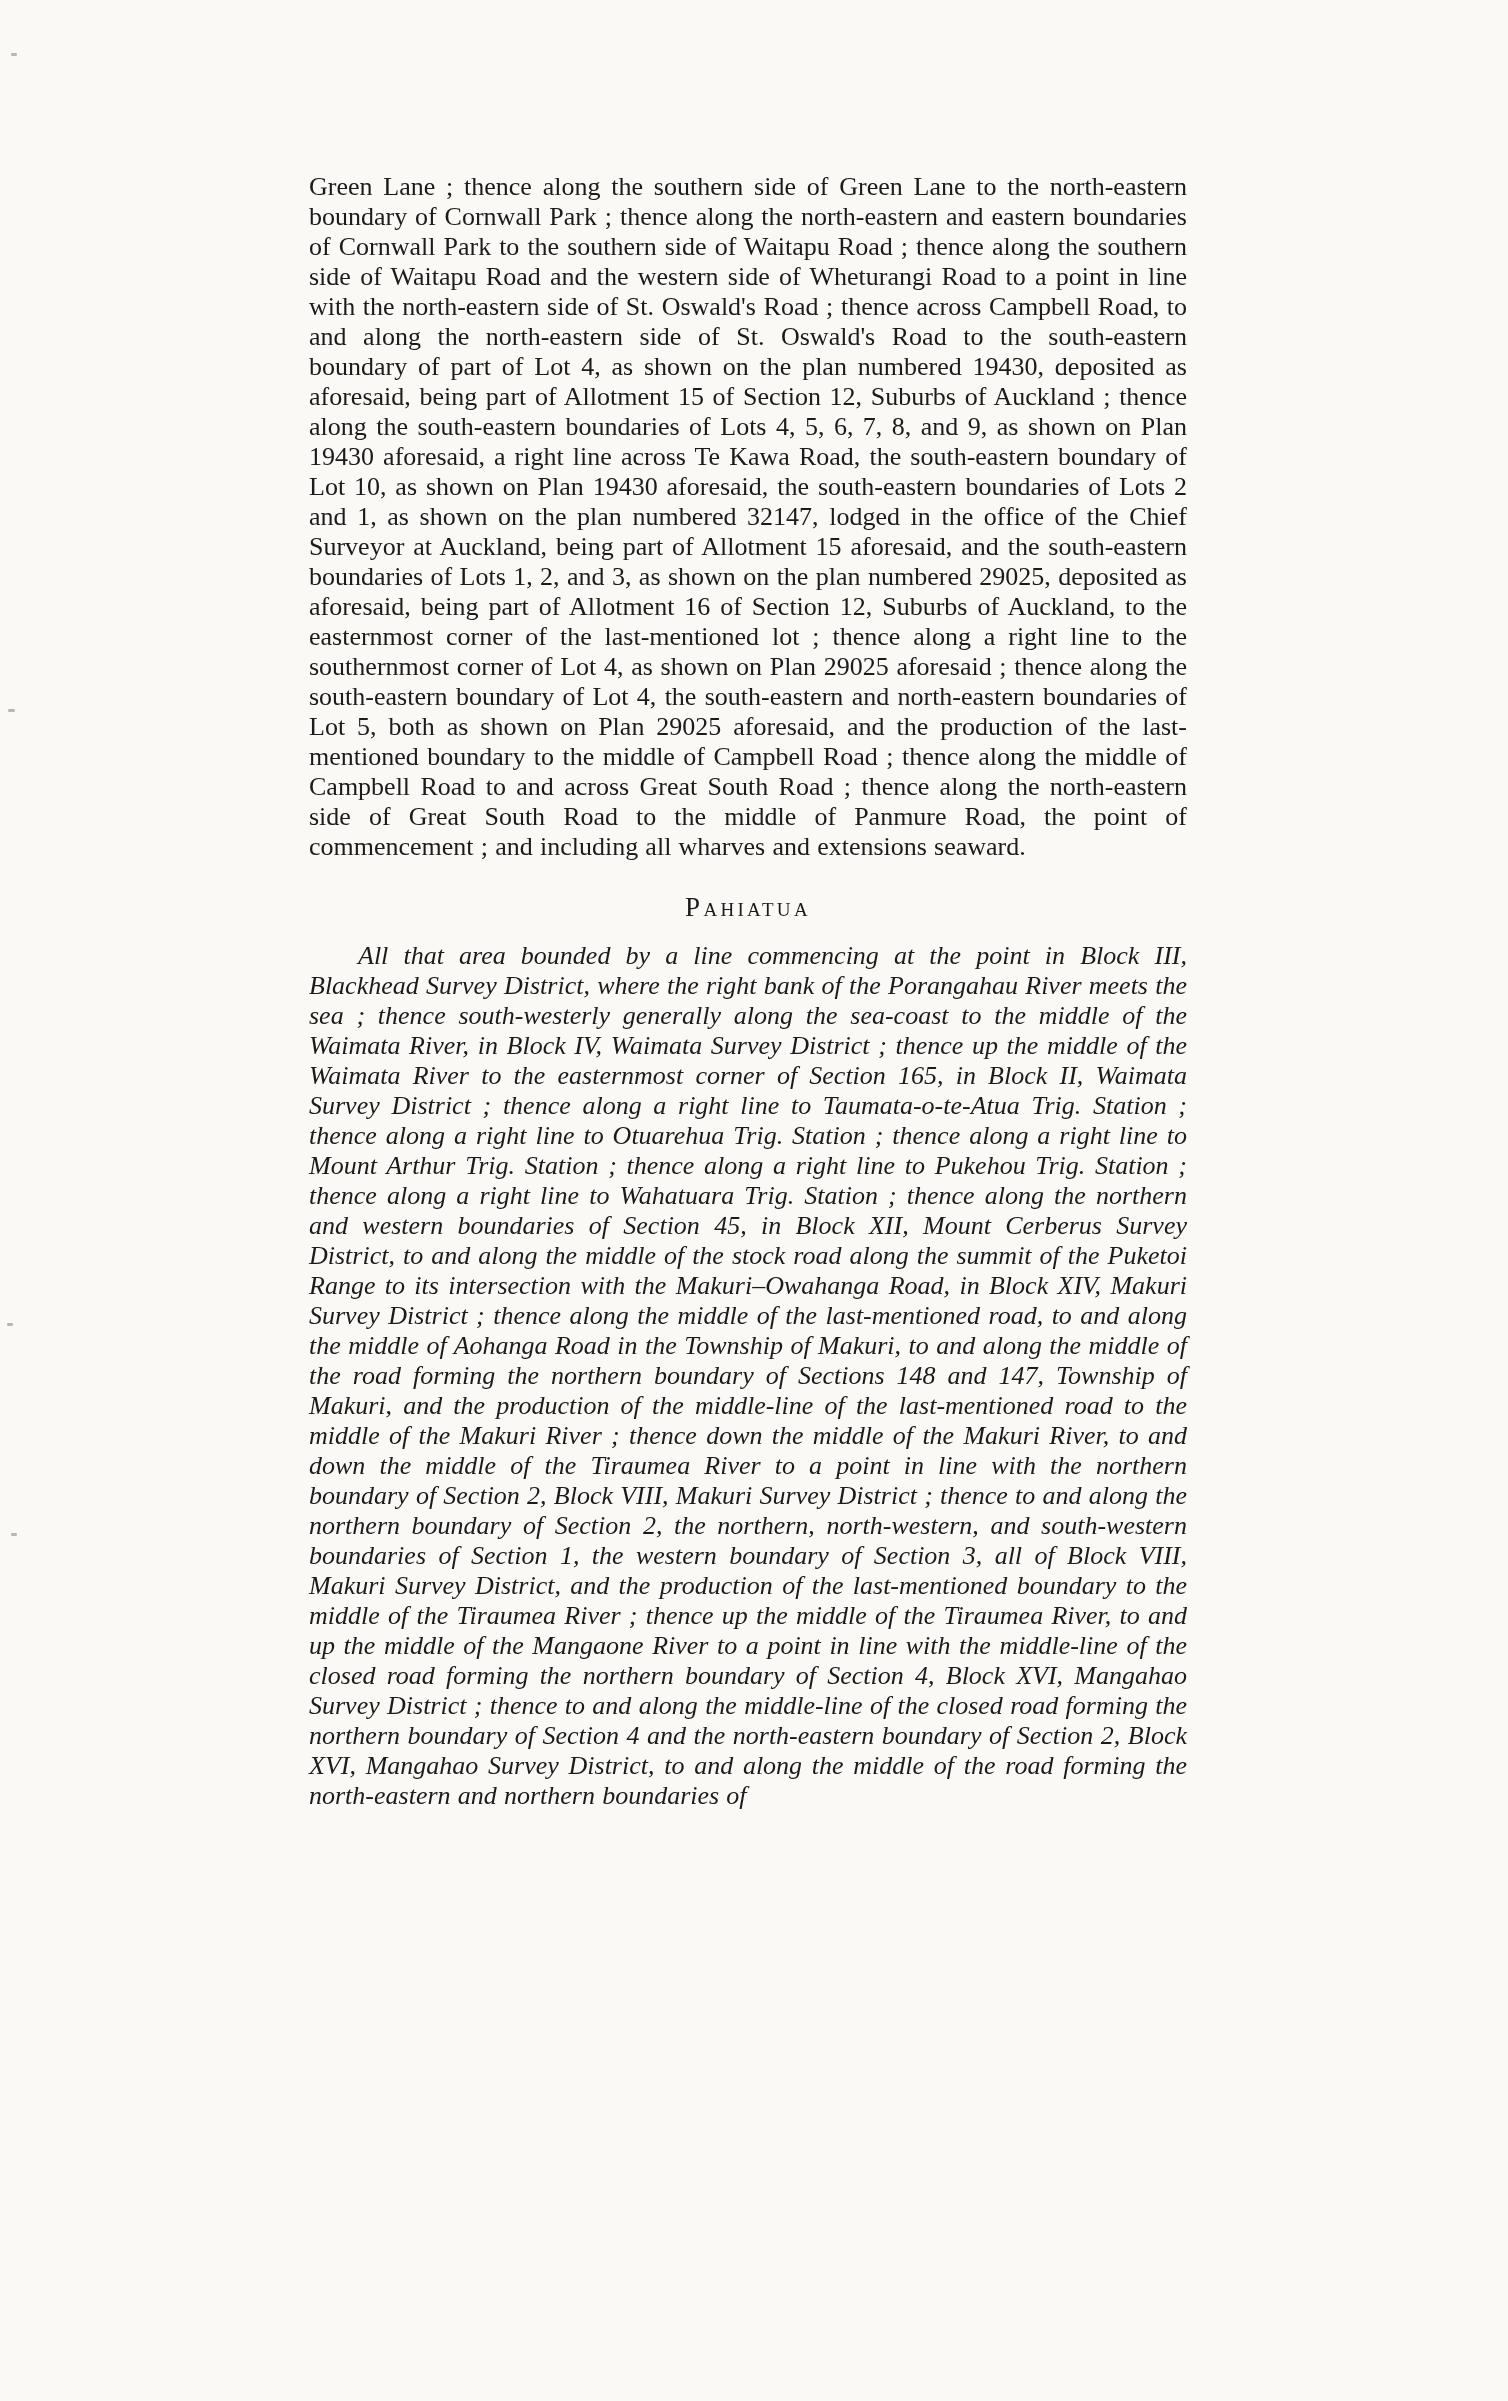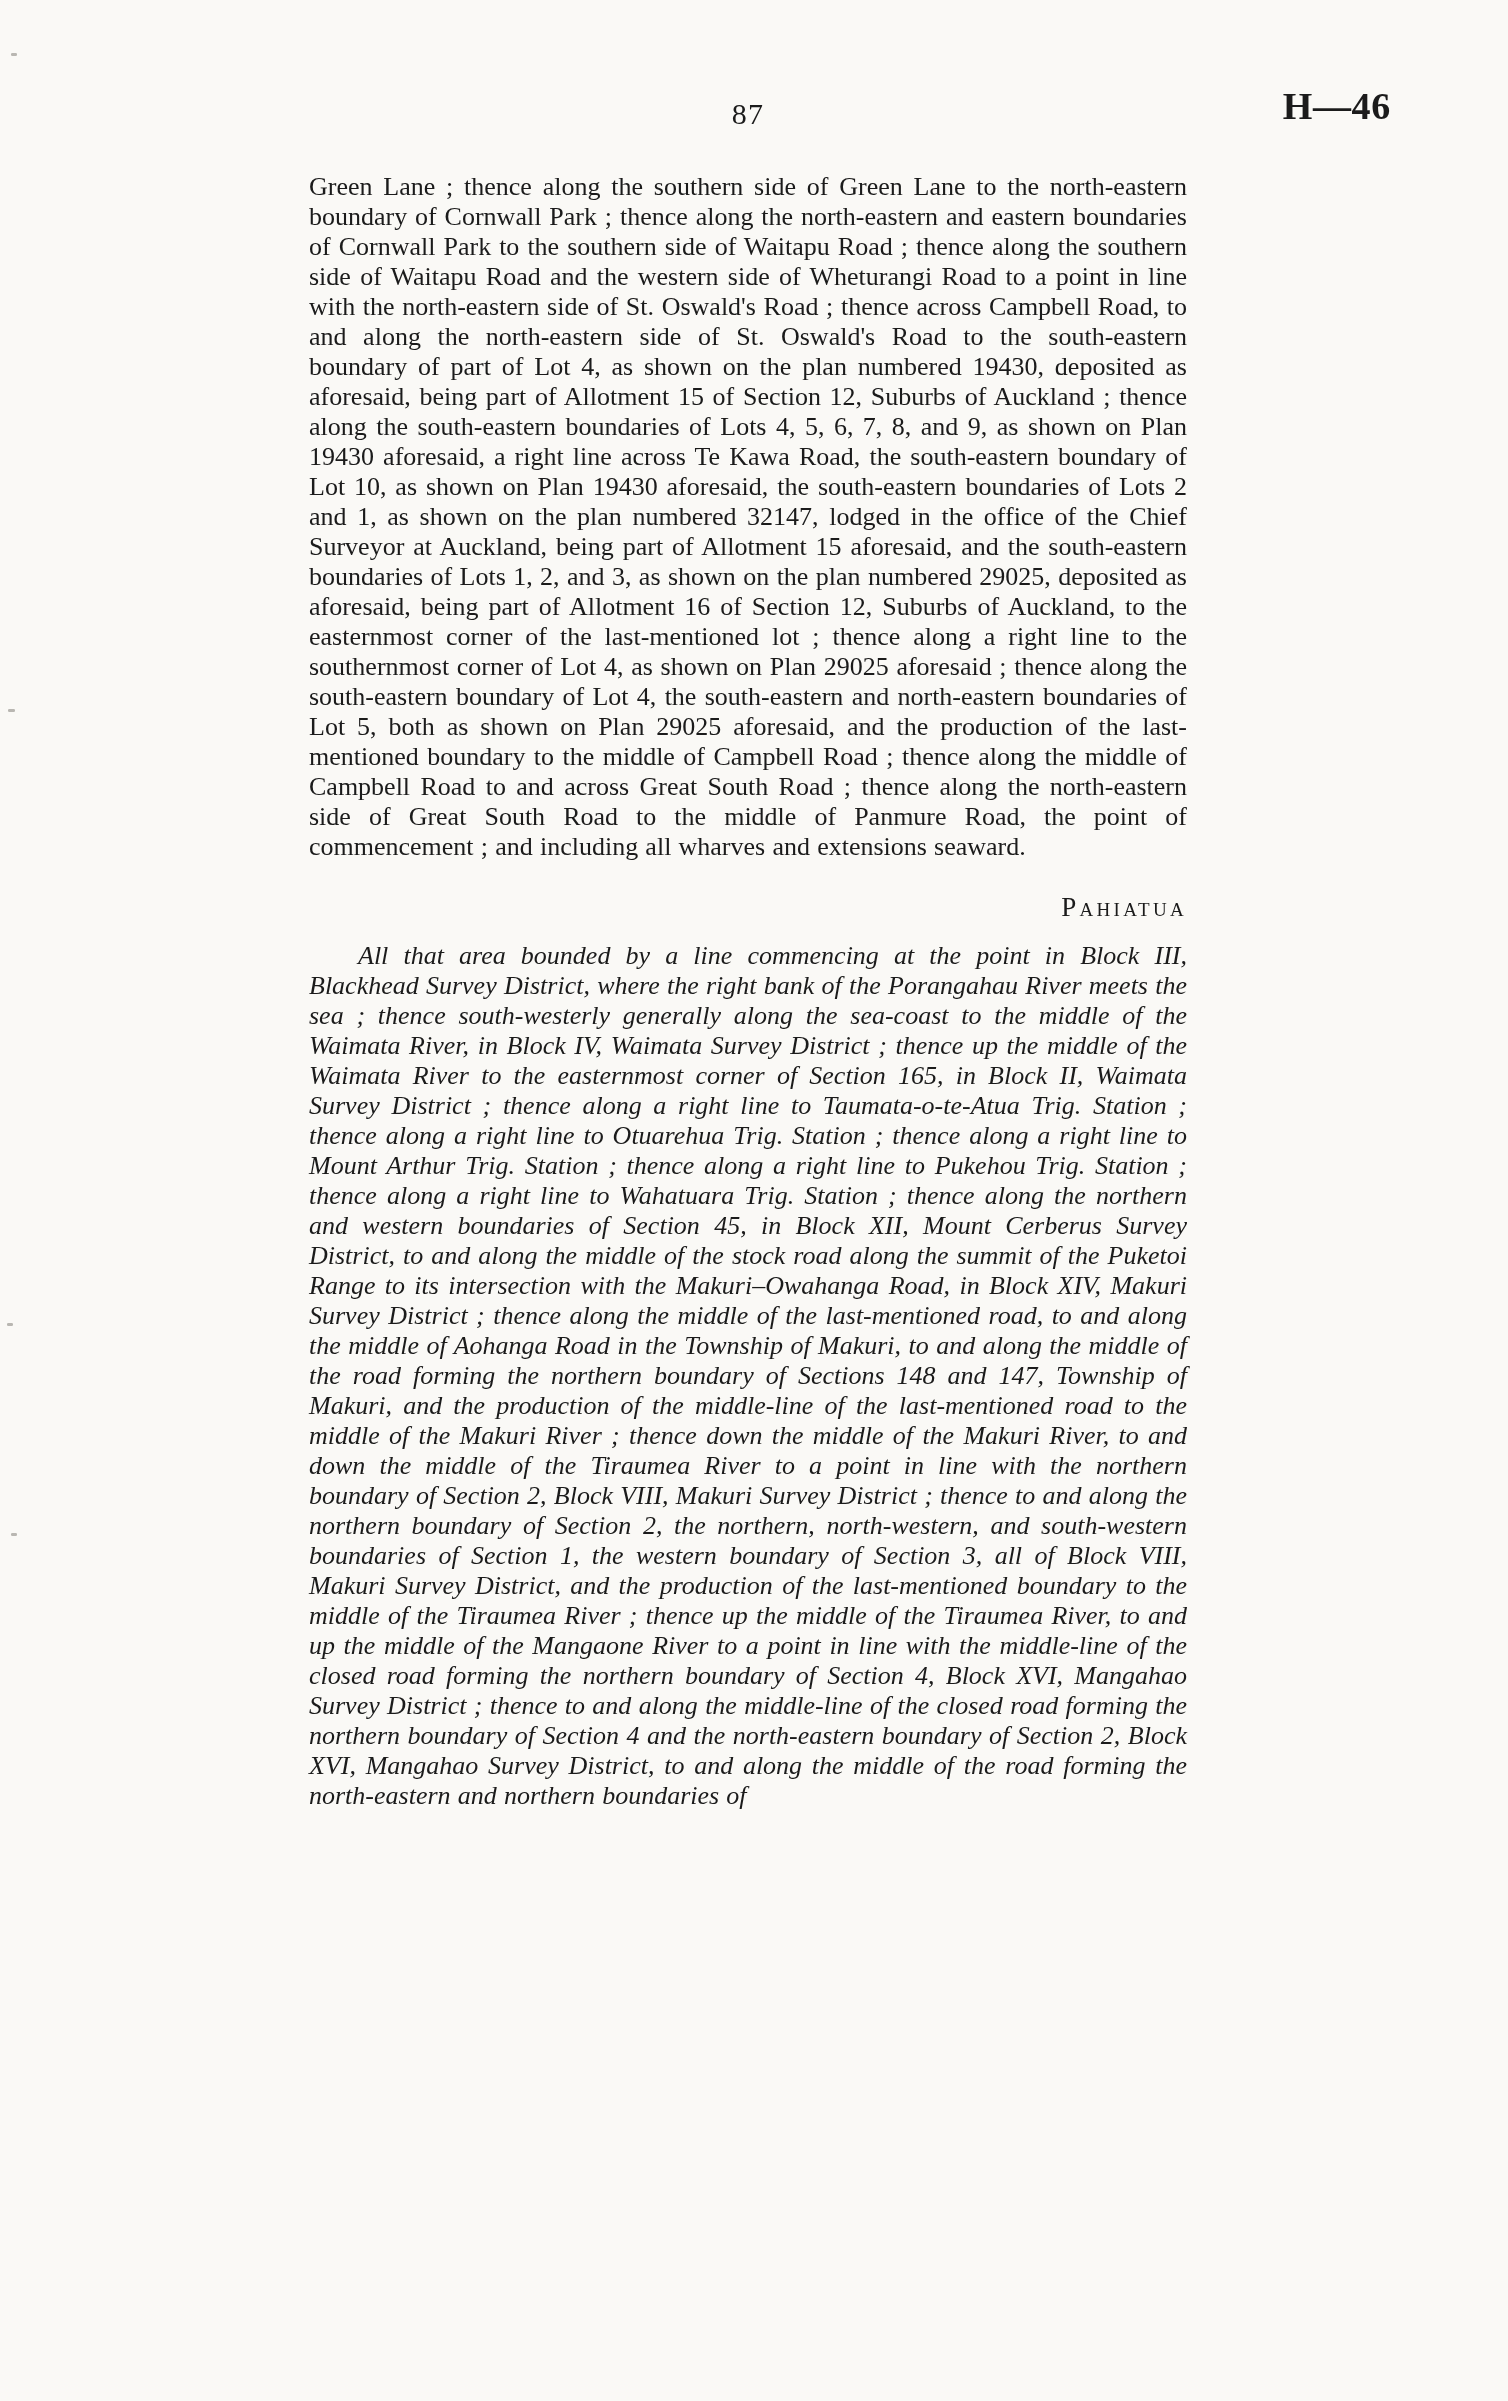--- a/index.html
+++ b/index.html
@@ -72,21 +72,21 @@
   }
   .continuation {
     margin-bottom: 16px;
   }
   .district-heading {
     margin: 30px 0 18.4px 0;
     font-size: 27px;
     font-weight: 400;
     font-variant: small-caps;
     letter-spacing: 3.3px;
-    text-align: right;
+    text-align: center;
   }
   .district-subheading {
     font-size: 25px;
     text-align: center;
     margin: 0 0 29px 0;
   }
   .indented {
     text-indent: 49px;
     font-style: italic;
   }
@@ -94,24 +94,20 @@
 </head>
 <body>
 
 <div class="page">
 
   <div class="scan-speck s1"></div>
   <div class="scan-speck s2"></div>
   <div class="scan-speck s3"></div>
   <div class="scan-speck s4"></div>
 
-  <header class="page-header">
-    <div class="page-number">87</div>
-    <div class="doc-ref">H—46</div>
-  </header>
 
   <main class="text-column">
 
     <p class="para continuation">Green Lane ; thence along the southern side of Green Lane to the north-eastern boundary of Cornwall Park ; thence along the north-eastern and eastern boundaries of Cornwall Park to the southern side of Waitapu Road ; thence along the southern side of Waitapu Road and the western side of Wheturangi Road to a point in line with the north-eastern side of St. Oswald's Road ; thence across Campbell Road, to and along the north-eastern side of St. Oswald's Road to the south-eastern boundary of part of Lot 4, as shown on the plan numbered 19430, deposited as aforesaid, being part of Allotment 15 of Section 12, Suburbs of Auckland ; thence along the south-eastern boundaries of Lots 4, 5, 6, 7, 8, and 9, as shown on Plan 19430 aforesaid, a right line across Te Kawa Road, the south-eastern boundary of Lot 10, as shown on Plan 19430 aforesaid, the south-eastern boundaries of Lots 2 and 1, as shown on the plan numbered 32147, lodged in the office of the Chief Surveyor at Auckland, being part of Allotment 15 aforesaid, and the south-eastern boundaries of Lots 1, 2, and 3, as shown on the plan numbered 29025, deposited as aforesaid, being part of Allotment 16 of Section 12, Suburbs of Auckland, to the easternmost corner of the last-mentioned lot ; thence along a right line to the southernmost corner of Lot 4, as shown on Plan 29025 aforesaid ; thence along the south-eastern boundary of Lot 4, the south-eastern and north-eastern boundaries of Lot 5, both as shown on Plan 29025 aforesaid, and the production of the last-mentioned boundary to the middle of Campbell Road ; thence along the middle of Campbell Road to and across Great South Road ; thence along the north-eastern side of Great South Road to the middle of Panmure Road, the point of commencement ; and including all wharves and extensions seaward.</p>
 
     <section>
       <h2 class="district-heading">Pahiatua</h2>
       <p class="para indented">All that area bounded by a line commencing at the point in Block III, Blackhead Survey District, where the right bank of the Porangahau River meets the sea ; thence south-westerly generally along the sea-coast to the middle of the Waimata River, in Block IV, Waimata Survey District ; thence up the middle of the Waimata River to the easternmost corner of Section 165, in Block II, Waimata Survey District ; thence along a right line to Taumata-o-te-Atua Trig. Station ; thence along a right line to Otuarehua Trig. Station ; thence along a right line to Mount Arthur Trig. Station ; thence along a right line to Pukehou Trig. Station ; thence along a right line to Wahatuara Trig. Station ; thence along the northern and western boundaries of Section 45, in Block XII, Mount Cerberus Survey District, to and along the middle of the stock road along the summit of the Puketoi Range to its intersection with the Makuri–Owahanga Road, in Block XIV, Makuri Survey District ; thence along the middle of the last-mentioned road, to and along the middle of Aohanga Road in the Township of Makuri, to and along the middle of the road forming the northern boundary of Sections 148 and 147, Township of Makuri, and the production of the middle-line of the last-mentioned road to the middle of the Makuri River ; thence down the middle of the Makuri River, to and down the middle of the Tiraumea River to a point in line with the northern boundary of Section 2, Block VIII, Makuri Survey District ; thence to and along the northern boundary of Section 2, the northern, north-western, and south-western boundaries of Section 1, the western boundary of Section 3, all of Block VIII, Makuri Survey District, and the production of the last-mentioned boundary to the middle of the Tiraumea River ; thence up the middle of the Tiraumea River, to and up the middle of the Mangaone River to a point in line with the middle-line of the closed road forming the northern boundary of Section 4, Block XVI, Mangahao Survey District ; thence to and along the middle-line of the closed road forming the northern boundary of Section 4 and the north-eastern boundary of Section 2, Block XVI, Mangahao Survey District, to and along the middle of the road forming the north-eastern and northern boundaries of</p>
     </section>
 

